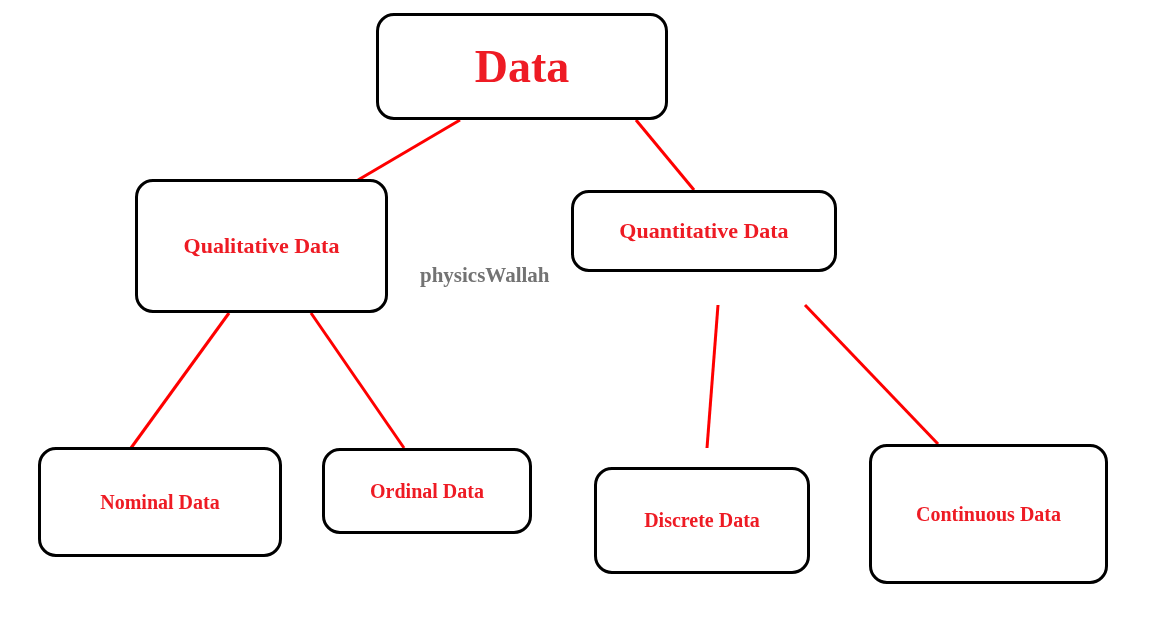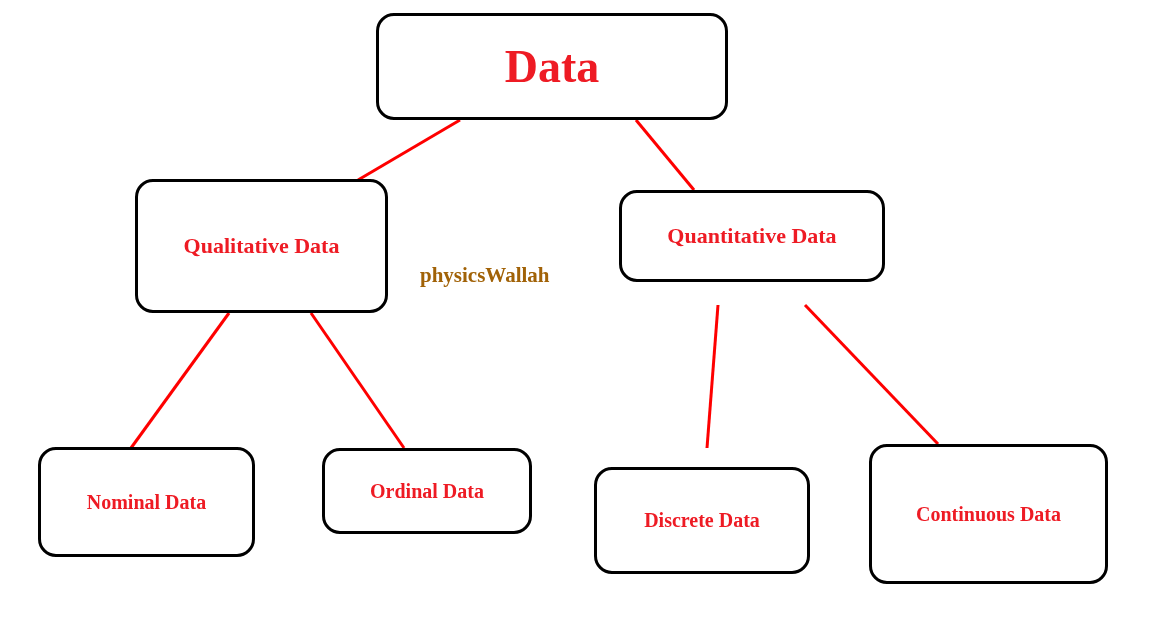--- a/index.html
+++ b/index.html
@@ -15,46 +15,45 @@
       border: 3px solid #000;
       border-radius: 18px;
       display: flex;
       align-items: center;
       justify-content: center;
       background: #fff;
     }
     .node-root {
       left: 376px;
       top: 13px;
-      width: 352px;
+      width: 292px;
       height: 107px;
       text-align: center;
     }
     .node-root span {
       color: #ee1b24;
       font-size: 46px;
       font-weight: bold;
     }
     .node-qual {
       left: 135px;
       top: 179px;
       width: 253px;
       height: 134px;
     }
     .node-quant {
       left: 571px;
       top: 190px;
       width: 266px;
-      height: 92px;
-      margin-left: 48px;
+      height: 82px;
     }
     .node-nom {
       left: 38px;
       top: 447px;
-      width: 217px;
+      width: 244px;
       height: 110px;
     }
     .node-ord {
       left: 322px;
       top: 448px;
       width: 210px;
       height: 86px;
     }
     .node-disc {
       left: 594px;
@@ -79,21 +78,21 @@
       font-size: 20px;
       font-weight: bold;
     }
     .watermark {
       position: absolute;
       left: 420px;
       top: 263px;
       font-family: "Times New Roman", Times, serif;
       font-size: 21px;
       font-weight: bold;
-      color: #a16207;
+      color: #737373;
     }
     svg.connectors {
       position: absolute;
       top: 0;
       left: 0;
       width: 1155px;
       height: 625px;
       pointer-events: none;
     }
   </style>

